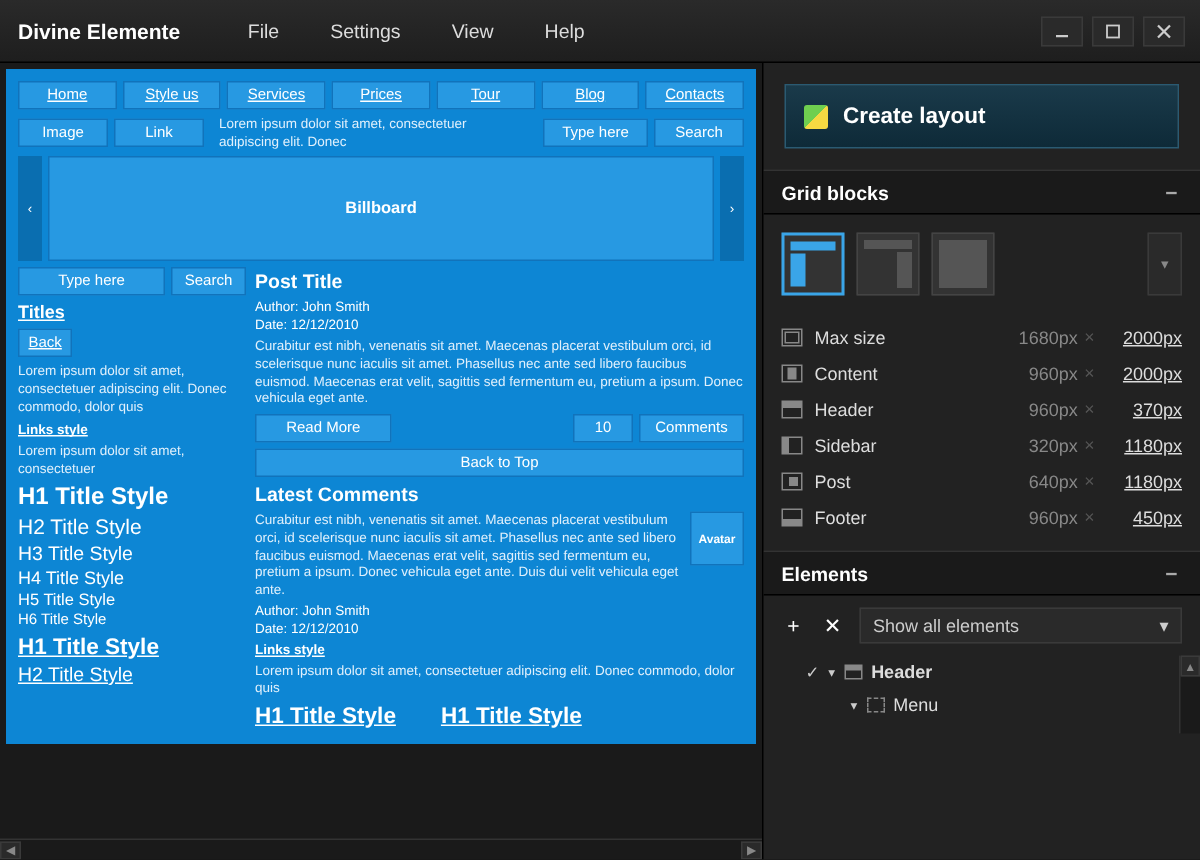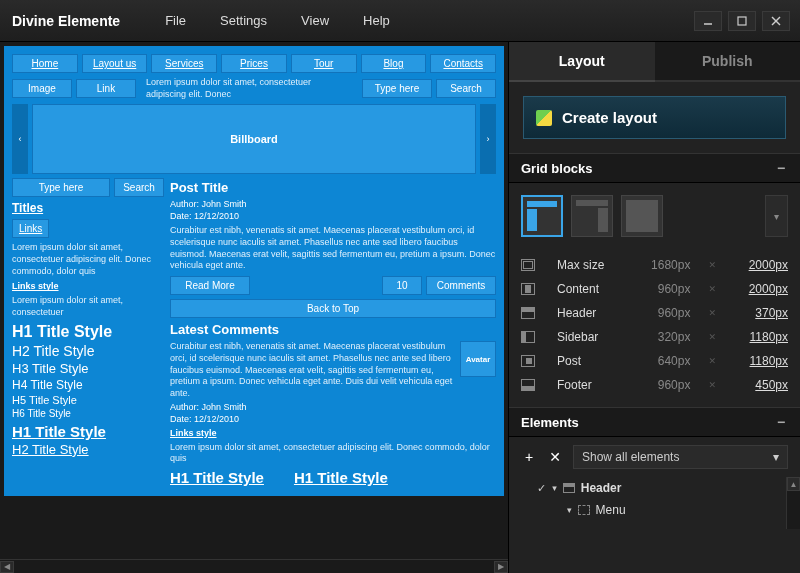--- a/index.html
+++ b/index.html
@@ -66,21 +66,21 @@
 .thumb { width: 42px; height: 42px; background: #333; border: 1px solid #444; cursor: pointer; position: relative; }
 .thumb.active { border: 2px solid #3aa5e8; }
 .thumb.t1::before { content:""; position:absolute; top:4px; left:4px; right:4px; height:6px; background:#3aa5e8; }
 .thumb.t1::after { content:""; position:absolute; bottom:4px; left:4px; width:10px; top:12px; background:#3aa5e8; }
 .thumb.t2::before { content:""; position:absolute; top:4px; left:4px; right:4px; height:6px; background:#555; }
 .thumb.t2::after { content:""; position:absolute; bottom:4px; right:4px; width:10px; top:12px; background:#555; }
 .thumb.t3::before { content:""; position:absolute; top:4px; left:4px; right:4px; bottom:4px; background:#555; }
 .dd-arrow { margin-left: auto; color: #888; cursor: pointer; padding: 0 8px; font-size: 10px; background:#2a2a2a; height:42px; display:flex; align-items:center; border:1px solid #3a3a3a; }
 
 .grid-table { padding: 4px 12px 10px; }
-.grid-row { display: flex; align-items: center; height: 24px; color: #ddd; font-size: 12px; gap: 14px; }
+.grid-row { display: flex; align-items: center; height: 24px; color: #ddd; font-size: 12px; }
 .grid-row .ico { width: 14px; height: 12px; border: 1px solid #888; margin-right: 8px; position: relative; }
 .grid-row .ico.max::after{content:"";position:absolute;inset:1px;border:1px solid #888;}
 .grid-row .ico.content::after{content:"";position:absolute;top:1px;bottom:1px;left:3px;right:3px;background:#888;}
 .grid-row .ico.header::after{content:"";position:absolute;top:0;left:0;right:0;height:4px;background:#888;}
 .grid-row .ico.sidebar::after{content:"";position:absolute;top:0;bottom:0;left:0;width:4px;background:#888;}
 .grid-row .ico.post::after{content:"";position:absolute;top:2px;bottom:2px;left:4px;right:2px;background:#888;}
 .grid-row .ico.footer::after{content:"";position:absolute;bottom:0;left:0;right:0;height:4px;background:#888;}
 .grid-row .name { flex: 1; }
 .grid-row .val { color: #888; width: 60px; text-align: right; }
 .grid-row .x { color: #555; margin: 0 4px; font-size: 9px; }
@@ -134,21 +134,21 @@
       </div>
   </div>
 </div>
 
 <div class="main">
 
   <div class="canvas-wrap">
     <div class="canvas">
       <div class="row nav-row">
         <div class="block u">Home</div>
-        <div class="block u">Layout us</div>
+        <div class="block u">Style us</div>
         <div class="block u">Services</div>
         <div class="block u">Prices</div>
         <div class="block u">Tour</div>
         <div class="block u">Blog</div>
         <div class="block u">Contacts</div>
       </div>
       <div class="row">
         <div class="block" style="width:60px">Image</div>
         <div class="block" style="width:60px">Link</div>
         <div class="lorem" style="flex:1;padding:0 6px">Lorem ipsum dolor sit amet, consectetuer adipiscing elit. Donec</div>
@@ -160,40 +160,40 @@
         <div class="billboard">Billboard</div>
         <div class="billboard-arrow">›</div>
       </div>
       <div class="content-row">
         <div class="sidebar-col">
           <div class="row">
             <div class="block" style="flex:1">Type here</div>
             <div class="block" style="width:50px">Search</div>
           </div>
           <div class="titles-h">Titles</div>
-          <div class="block" style="display:inline-block;text-decoration:underline">Links</div>
+          <div class="block" style="display:inline-block;text-decoration:underline">Back</div>
           <div class="lorem" style="margin:4px 0">Lorem ipsum dolor sit amet, consectetuer adipiscing elit. Donec commodo, dolor quis</div>
           <div class="links-style">Links style</div>
           <div class="lorem">Lorem ipsum dolor sit amet, consectetuer</div>
           <div class="h1s">H1 Title Style</div>
           <div class="h2s">H2 Title Style</div>
           <div class="h3s">H3 Title Style</div>
           <div class="h4s">H4 Title Style</div>
           <div class="h5s">H5 Title Style</div>
           <div class="h6s">H6 Title Style</div>
           <div class="h1u">H1 Title Style</div>
           <div class="h2u">H2 Title Style</div>
         </div>
         <div class="post-col">
           <div class="bold-title">Post Title</div>
           <div class="small-label">Author: John Smith</div>
           <div class="small-label">Date: 12/12/2010</div>
           <div class="lorem" style="margin:4px 0">Curabitur est nibh, venenatis sit amet. Maecenas placerat vestibulum orci, id scelerisque nunc iaculis sit amet. Phasellus nec ante sed libero faucibus euismod. Maecenas erat velit, sagittis sed fermentum eu, pretium a ipsum. Donec vehicula eget ante.</div>
           <div class="row">
-            <div class="block" style="width:80px">Read More</div>
+            <div class="block" style="width:91px">Read More</div>
             <div class="spacer"></div>
             <div class="block" style="width:40px">10</div>
             <div class="block" style="width:70px">Comments</div>
           </div>
           <div class="block" style="margin:4px 0;text-align:center">Back to Top</div>
           <div class="bold-title">Latest Comments</div>
           <div style="display:flex;gap:6px">
             <div class="lorem" style="flex:1">Curabitur est nibh, venenatis sit amet. Maecenas placerat vestibulum orci, id scelerisque nunc iaculis sit amet. Phasellus nec ante sed libero faucibus euismod. Maecenas erat velit, sagittis sed fermentum eu, pretium a ipsum. Donec vehicula eget ante. Duis dui velit vehicula eget ante.</div>
             <div class="avatar-box">Avatar</div>
           </div>
@@ -209,24 +209,20 @@
       </div>
     </div>
     <div class="hscroll">
       <div class="arrow">◀</div>
       <div style="flex:1"></div>
       <div class="arrow">▶</div>
     </div>
   </div>
 
   <div class="panel">
-    <div class="tabs">
-      <div class="tab active">Layout</div>
-      <div class="tab">Publish</div>
-    </div>
     <div class="create-btn">
       <div class="create-icon"></div>
       <span>Create layout</span>
     </div>
 
     <div class="section-head">
       <span>Grid blocks</span>
       <span class="minus">−</span>
     </div>
     <div class="grid-thumbs">

